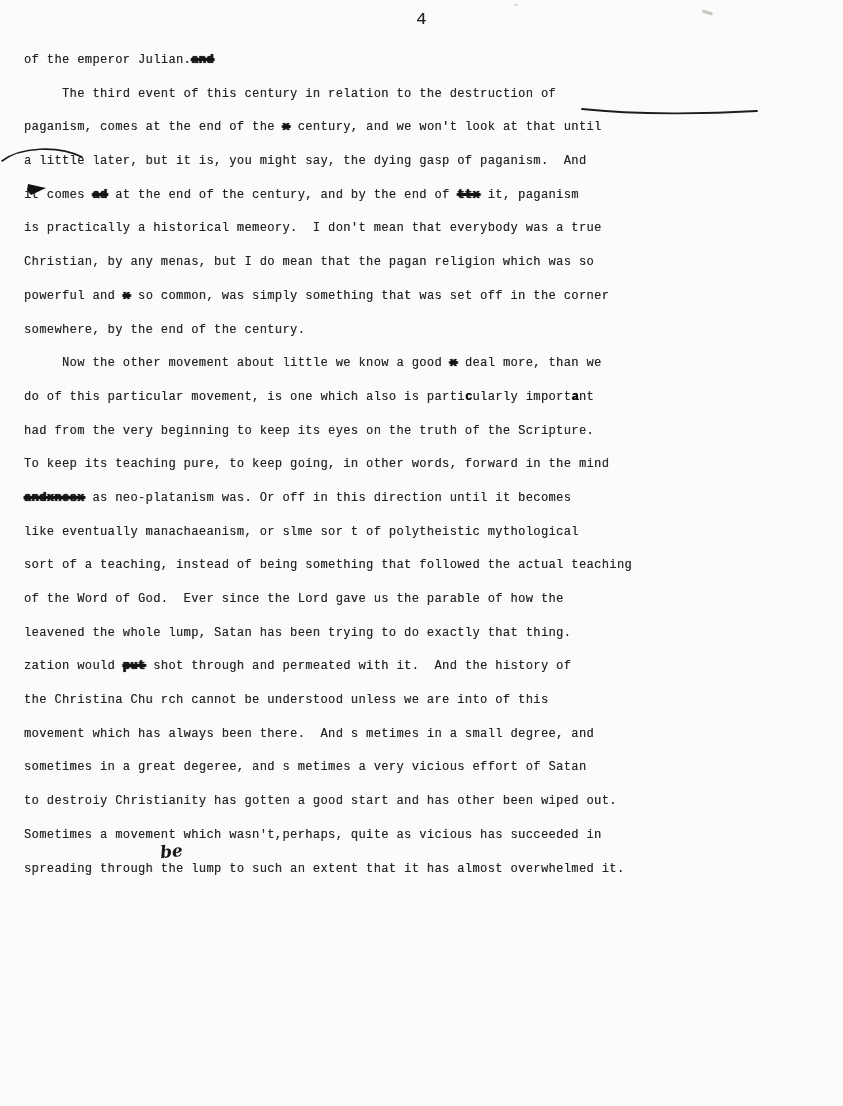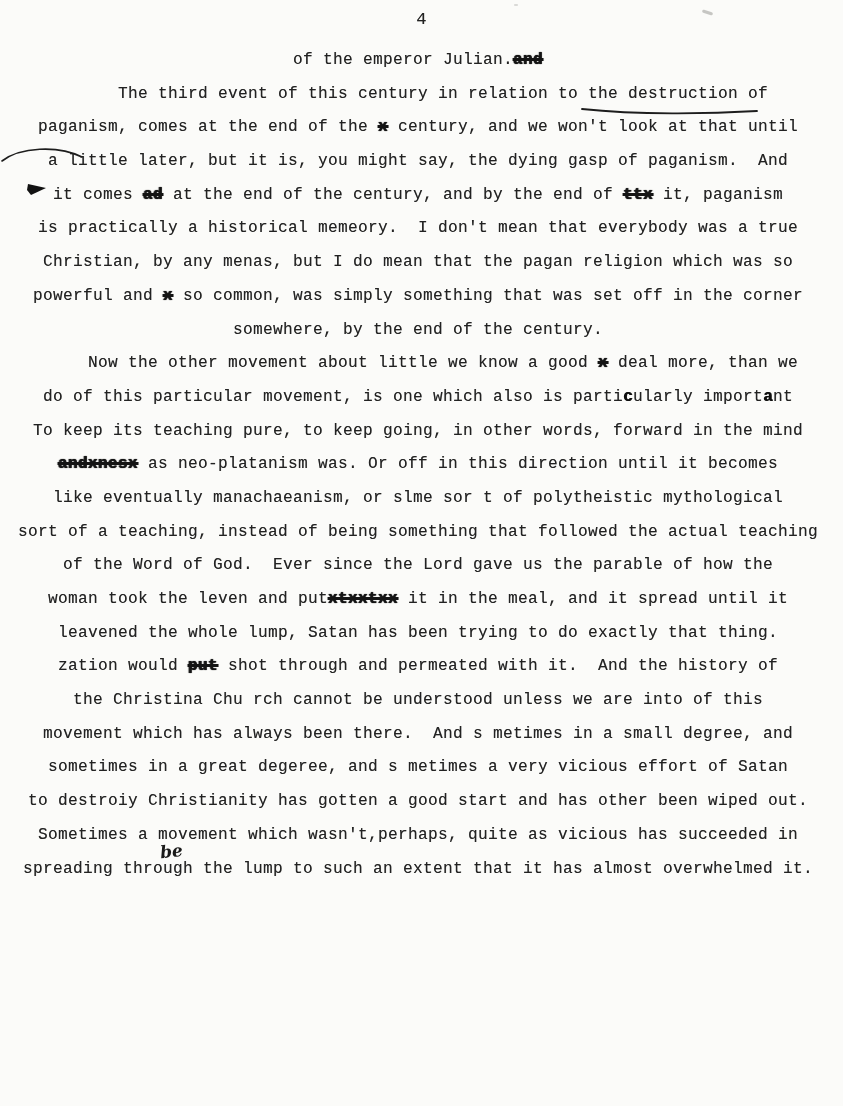--- a/index.html
+++ b/index.html
@@ -23,27 +23,26 @@
     left: 0;
     width: 100%;
     text-align: center;
     font-size: 17px;
     letter-spacing: 0.4px;
     text-shadow: 0.3px 0.3px 0.4px rgba(20,20,20,0.45);
   }
   .typed-text {
     position: absolute;
     top: 44px;
-    left: 8px;
+    left: 24px;
     width: 820px;
-    font-size: 16px;
+    font-size: 12px;
     line-height: 33.7px;
     letter-spacing: 0.4px;
     text-shadow: 0.3px 0.3px 0.4px rgba(20,20,20,0.45);
-    text-align: center;
   }
   .line { white-space: pre; height: 33.7px; }
   .seg-normal { }
   .seg-strike {
     font-weight: bold;
     color: #141414;
     text-decoration: line-through;
     text-decoration-thickness: 2.5px;
     text-shadow: 0.6px 0 0.8px rgba(0,0,0,0.85), -0.6px 0 0.8px rgba(0,0,0,0.7);
   }
@@ -90,26 +89,26 @@
       <div class="line"><span class="seg-normal">     The third event of this century in relation to the </span><span class="seg-underline">destruction of</span></div>
       <div class="line"><span class="seg-normal">paganism, comes at the end of the </span><span class="seg-strike">x</span><span class="seg-normal"> century, and we won't look at that until</span></div>
       <div class="line"><span class="seg-normal">a little later, but it is, you might say, the dying gasp of paganism.  And</span></div>
       <div class="line"><span class="seg-normal">it comes </span><span class="seg-strike">ad</span><span class="seg-normal"> at the end of the century, and by the end of </span><span class="seg-strike">ttx</span><span class="seg-normal"> it, paganism</span></div>
       <div class="line"><span class="seg-normal">is practically a historical memeory.  I don't mean that everybody was a true</span></div>
       <div class="line"><span class="seg-normal">Christian, by any menas, but I do mean that the pagan religion which was so</span></div>
       <div class="line"><span class="seg-normal">powerful and </span><span class="seg-strike">x</span><span class="seg-normal"> so common, was simply something that was set off in the corner</span></div>
       <div class="line"><span class="seg-normal">somewhere, by the end of the century.</span></div>
       <div class="line"><span class="seg-normal">     Now the other movement about little we know a good </span><span class="seg-strike">x</span><span class="seg-normal"> deal more, than we</span></div>
       <div class="line"><span class="seg-normal">do of this particular movement, is one which also is parti</span><span class="seg-overtype">c</span><span class="seg-normal">ularly import</span><span class="seg-overtype">a</span><span class="seg-normal">nt</span></div>
+      <div class="line"><span class="seg-normal">had from the very beginning to keep its eyes on the truth of the Scripture.</span></div>
       <div class="line"><span class="seg-normal">To keep its teaching pure, to keep going, in other words, forward in the mind</span></div>
       <div class="line"><span class="seg-strike">andxnesx</span><span class="seg-normal"> as neo-platanism was. Or off in this direction until it becomes</span></div>
       <div class="line"><span class="seg-normal">like eventually manachaeanism, or slme sor t of polytheistic mythological</span></div>
       <div class="line"><span class="seg-normal">sort of a teaching, instead of being something that followed the actual teaching</span></div>
       <div class="line"><span class="seg-normal">of the Word of God.  Ever since the Lord gave us the parable of how the</span></div>
-      <div class="line"><span class="seg-normal">woman took the leven and put</span><span class="seg-strike">xtxxtxx</span><span class="seg-normal"> it in the meal, and it spread until it</span></div>
       <div class="line"><span class="seg-normal">leavened the whole lump, Satan has been trying to do exactly that thing.</span></div>
       <div class="line"><span class="seg-normal">zation would </span><span class="seg-strike">put</span><span class="seg-normal"> shot through and permeated with it.  And the history of</span></div>
       <div class="line"><span class="seg-normal">the Christina Chu rch cannot be understood unless we are into of this</span></div>
       <div class="line"><span class="seg-normal">movement which has always been there.  And s metimes in a small degree, and</span></div>
       <div class="line"><span class="seg-normal">sometimes in a great degeree, and s metimes a very vicious effort of Satan</span></div>
       <div class="line"><span class="seg-normal">to destroiy Christianity has gotten a good start and has other been wiped out.</span></div>
       <div class="line"><span class="seg-normal">Sometimes a movement which wasn't,perhaps, quite as vicious has succeeded in</span></div>
       <div class="line"><span class="seg-normal">spreading through the lump to such an extent that it has almost overwhelmed it.</span></div>
     </div>
 

